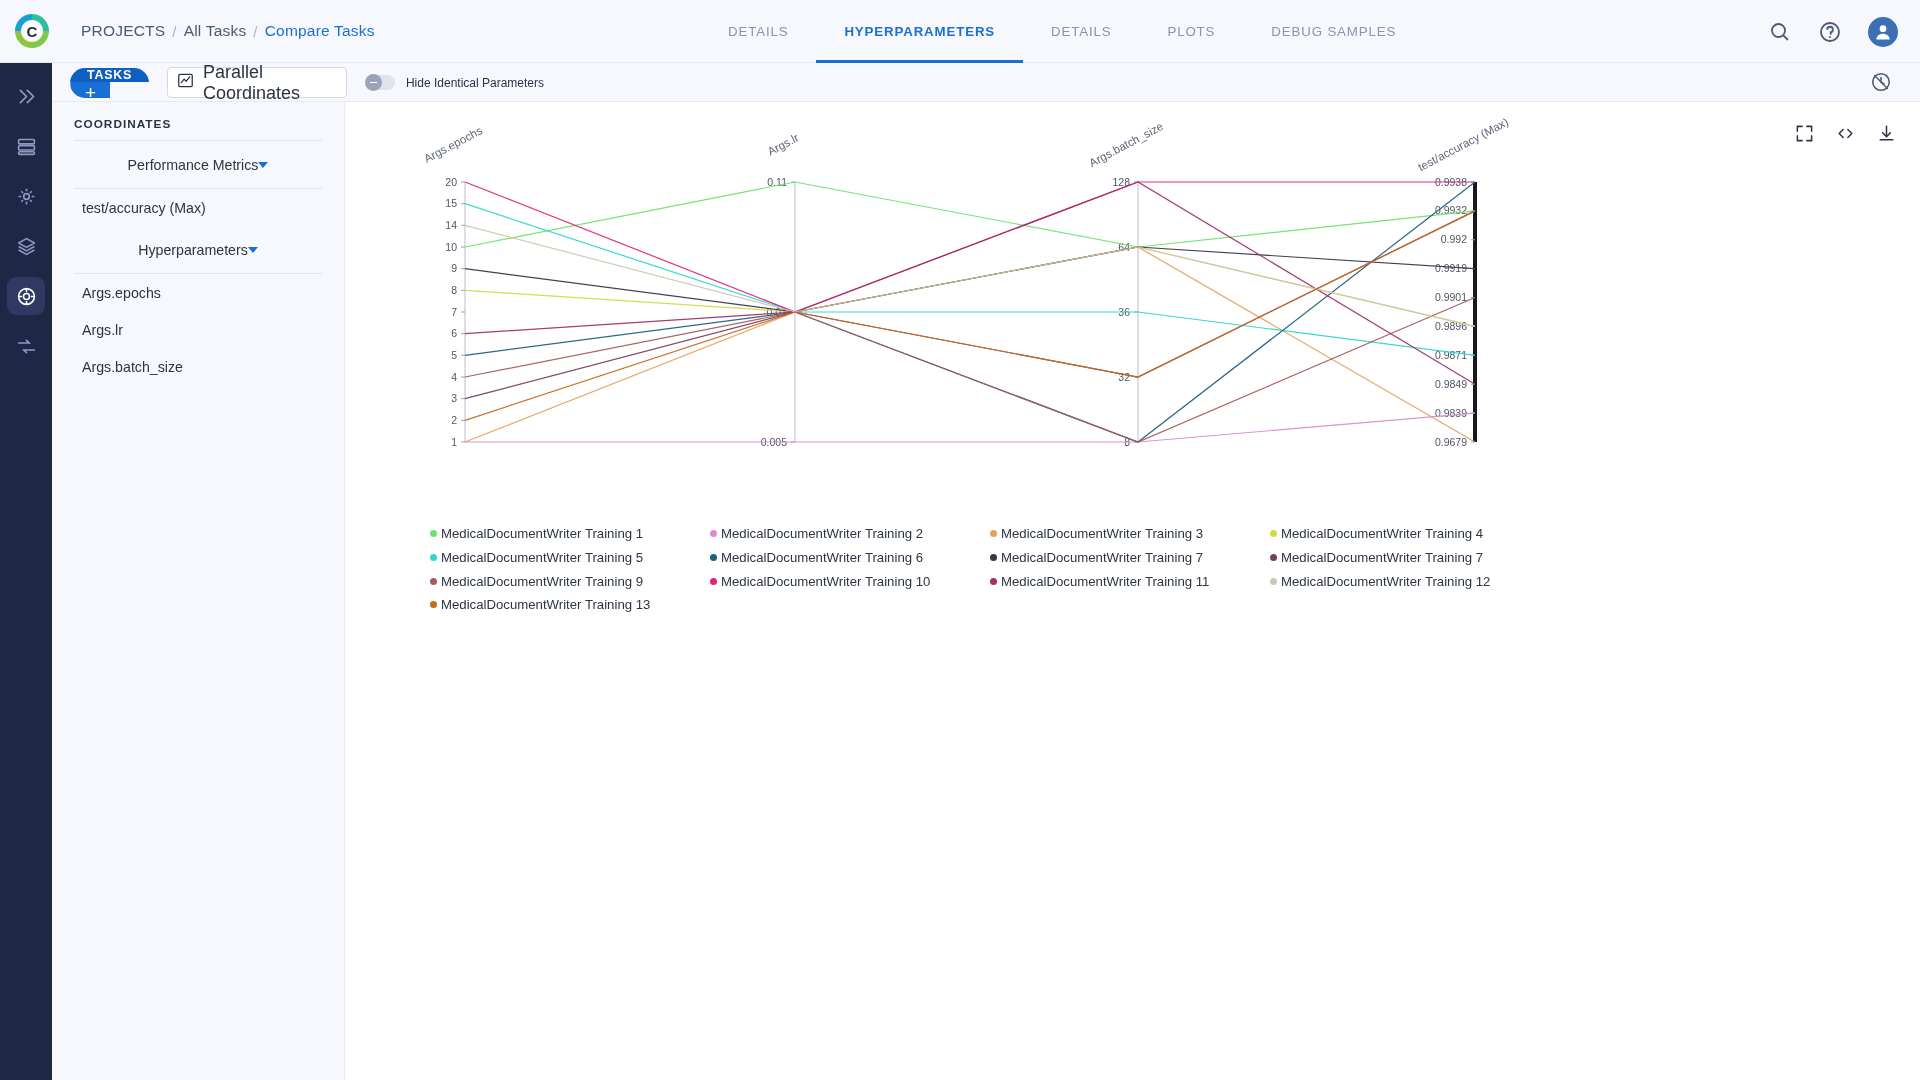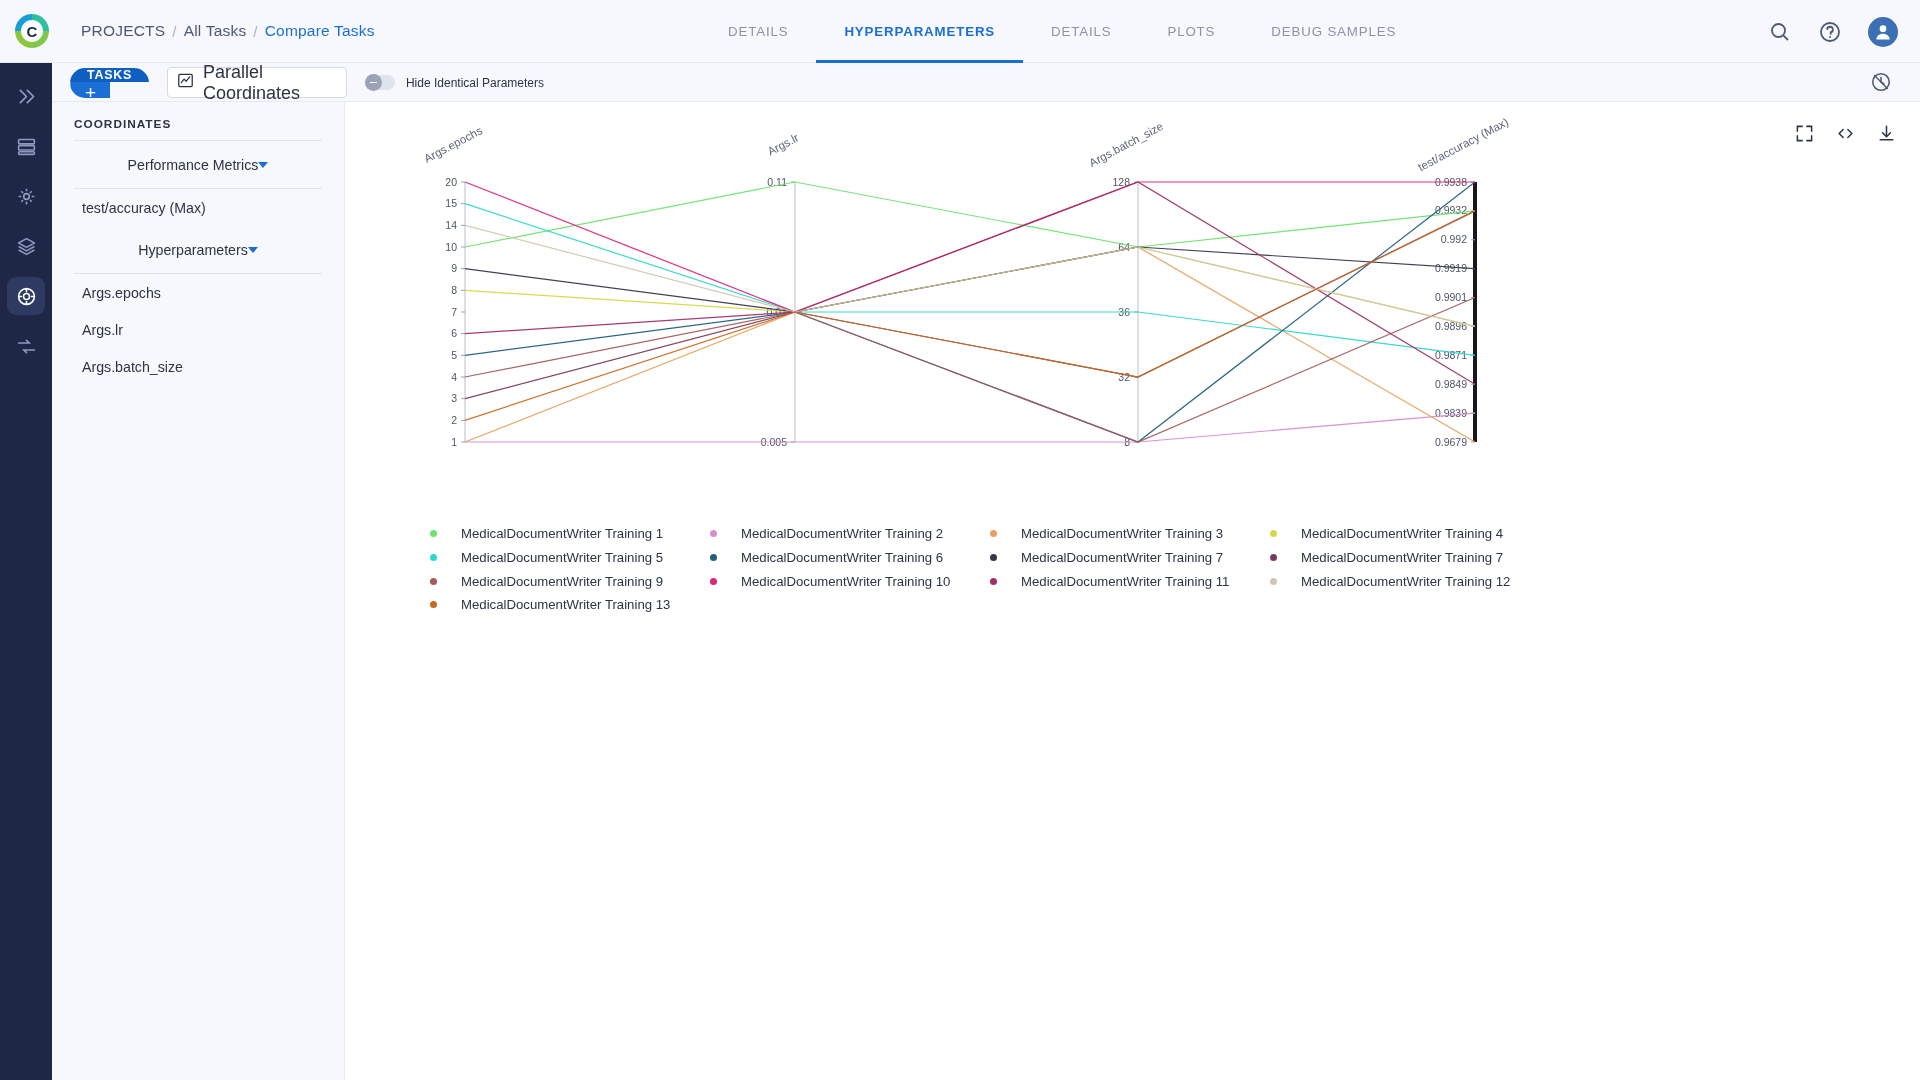--- a/index.html
+++ b/index.html
@@ -151,21 +151,21 @@
   .chart-tools {
     position: absolute; right: 24px; top: 22px; display: flex; gap: 22px; color: #2c3444;
   }
   .plot { position: absolute; left: 0; top: 0; width: 1575px; height: 430px; }
 
   .legend {
     position: absolute; left: 85px; top: 420px; width: 1120px;
     display: flex; flex-wrap: wrap;
   }
   .leg-item {
-    width: 25%; height: 23.7px; display: flex; align-items: center; gap: 24px;
+    width: 25%; height: 23.7px; display: flex; align-items: center; gap: 4px;
     font-size: 13.2px; color: #2c3444;
   }
   .dot { width: 7px; height: 7px; border-radius: 50%; flex: 0 0 7px; }
 
   svg text { font-family: "Liberation Sans", sans-serif; }
 </style>
 </head>
 <body>
 
 <div class="header">

